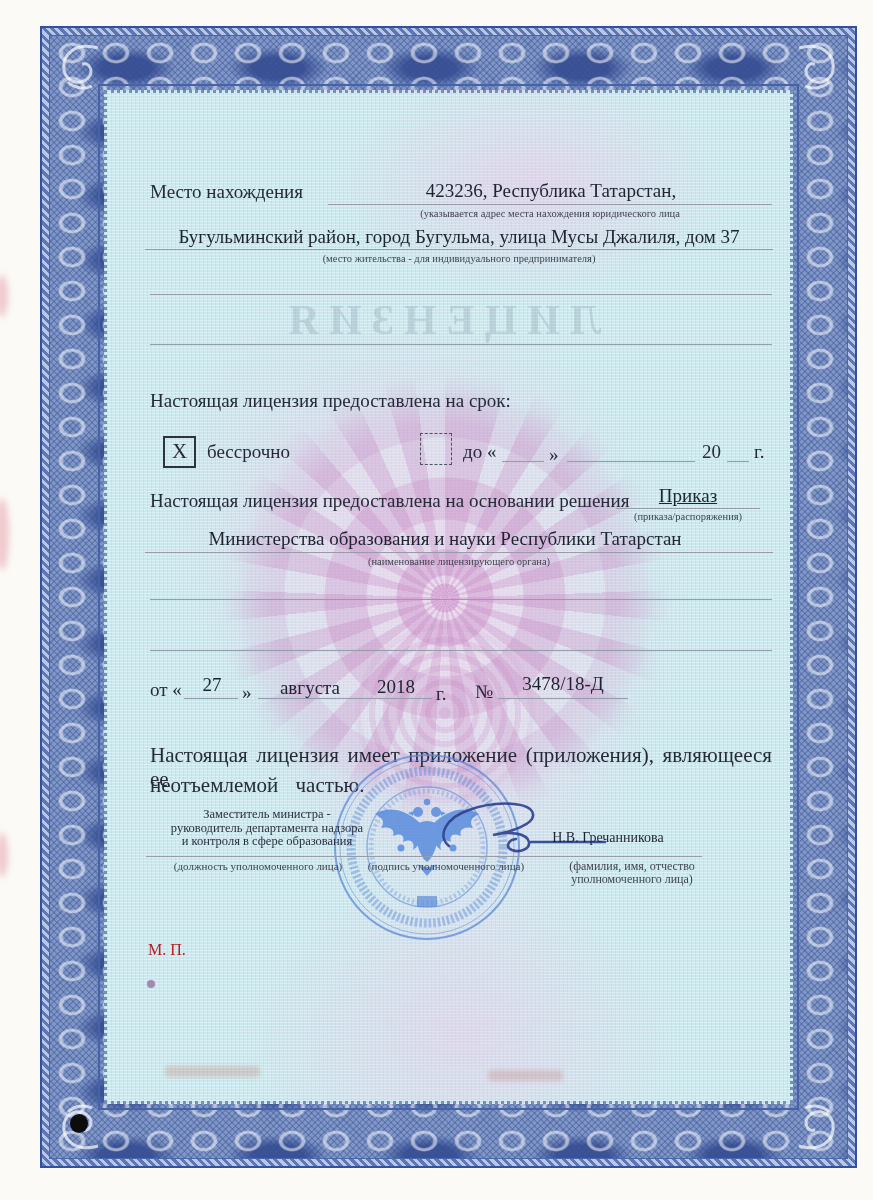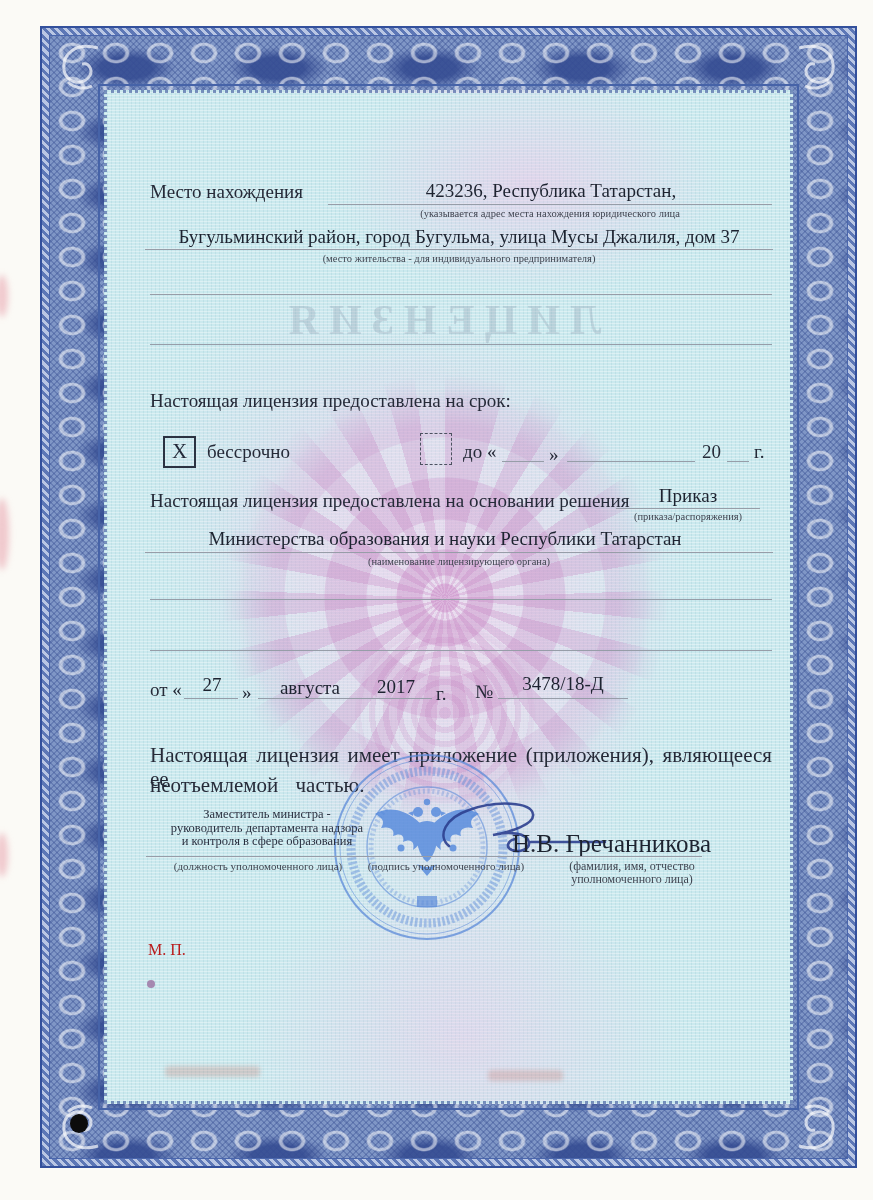--- a/index.html
+++ b/index.html
@@ -73,21 +73,21 @@
     color:rgba(143,160,180,.33);transform:scaleX(-1);filter:blur(.6px);
   }
   .chk-solid{
     position:absolute;left:163px;top:436px;width:29px;height:28px;
     border:2px solid #2b3242;text-align:center;font-size:21px;line-height:27px;color:#242a3a;
   }
   .chk-dashed{position:absolute;left:420px;top:433px;width:30px;height:30px;border:1px dashed #4c5260;}
   .para{position:absolute;left:150px;width:622px;font-size:21px;line-height:24px;}
   .just{text-align:justify;text-align-last:justify;}
   .sig-pos{position:absolute;left:158px;top:808px;width:218px;font-size:12.5px;line-height:13.5px;text-align:center;color:#2a3040;}
-  .sig-name{position:absolute;left:512px;top:830px;width:192px;font-size:25px;text-align:center;color:#1d2330;white-space:nowrap;}
+  .sig-name{position:absolute;left:512px;top:830px;width:192px;font-size:14px;text-align:center;color:#1d2330;white-space:nowrap;}
   .cap2{white-space:normal;line-height:13px;}
   .mp{position:absolute;left:148px;top:941px;font-size:16px;color:#b91c1c;}
 </style>
 </head>
 <body>
 
 <div class="edge-smudge" style="left:-4px;top:275px;width:12px;height:42px;"></div>
 <div class="edge-smudge" style="left:-5px;top:498px;width:14px;height:72px;"></div>
 <div class="edge-smudge" style="left:-4px;top:833px;width:12px;height:44px;"></div>
 
@@ -137,38 +137,38 @@
 <div class="chk-dashed"></div>
 <div class="t" style="left:463px;top:440px;">до «</div>
 <div class="rule" style="left:502px;top:461px;width:42px;"></div>
 <div class="t" style="left:549px;top:443px;">»</div>
 <div class="rule" style="left:567px;top:461px;width:128px;"></div>
 <div class="t" style="left:702px;top:440px;">20</div>
 <div class="rule" style="left:727px;top:461px;width:22px;"></div>
 <div class="t" style="left:754px;top:440px;">г.</div>
 
 <div class="t" style="left:150px;top:489px;">Настоящая лицензия предоставлена на основании решения</div>
-<div class="t t-c val" style="left:618px;top:484px;width:140px;">Приказ</div>
+<div class="t t-c val" style="left:618px;top:484px;width:140px;text-decoration:underline;">Приказ</div>
 <div class="rule" style="left:616px;top:508px;width:144px;"></div>
 <div class="cap" style="left:600px;top:510px;width:176px;">(приказа/распоряжения)</div>
 
 <div class="t t-c val" style="left:131px;top:527px;width:628px;">Министерства образования и науки Республики Татарстан</div>
 <div class="rule" style="left:145px;top:552px;width:628px;"></div>
 <div class="cap" style="left:145px;top:555px;width:628px;">(наименование лицензирующего органа)</div>
 
 <div class="rule" style="left:150px;top:599px;width:622px;"></div>
 <div class="rule" style="left:150px;top:650px;width:622px;"></div>
 
 <div class="t" style="left:150px;top:678px;">от «</div>
 <div class="t t-c val" style="left:188px;top:673px;width:48px;">27</div>
 <div class="rule" style="left:184px;top:698px;width:54px;"></div>
 <div class="t" style="left:242px;top:681px;">»</div>
 <div class="t t-c val" style="left:255px;top:676px;width:110px;">августа</div>
 <div class="rule" style="left:258px;top:698px;width:102px;"></div>
-<div class="t t-c val" style="left:360px;top:675px;width:72px;">2017</div>
+<div class="t t-c val" style="left:360px;top:675px;width:72px;">2018</div>
 <div class="rule" style="left:360px;top:698px;width:72px;"></div>
 <div class="t" style="left:436px;top:682px;">г.</div>
 <div class="t" style="left:475px;top:680px;">№</div>
 <div class="t t-c val" style="left:498px;top:672px;width:130px;text-align:center;">3478/18-Д</div>
 <div class="rule" style="left:498px;top:698px;width:130px;"></div>
 
 <div class="para just" style="top:743px;">Настоящая лицензия имеет приложение (приложения), являющееся ее</div>
 <div class="para" style="top:773px;word-spacing:12px;">неотъемлемой частью.</div>
 
 <svg class="abs" style="left:327px;top:750px;" width="200" height="195" viewBox="0 0 200 195">

